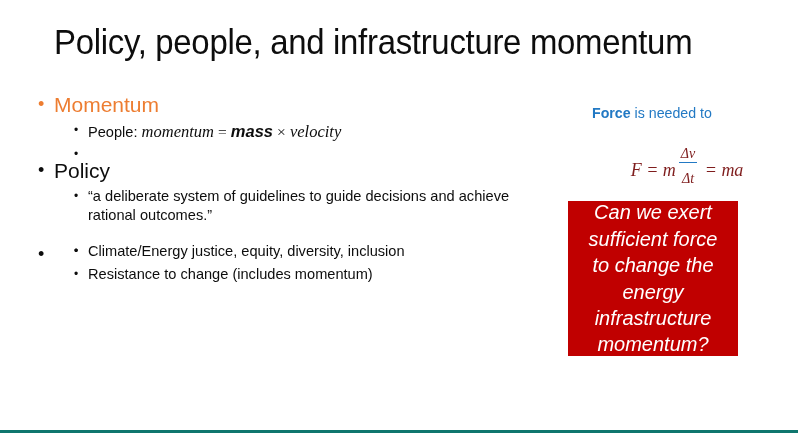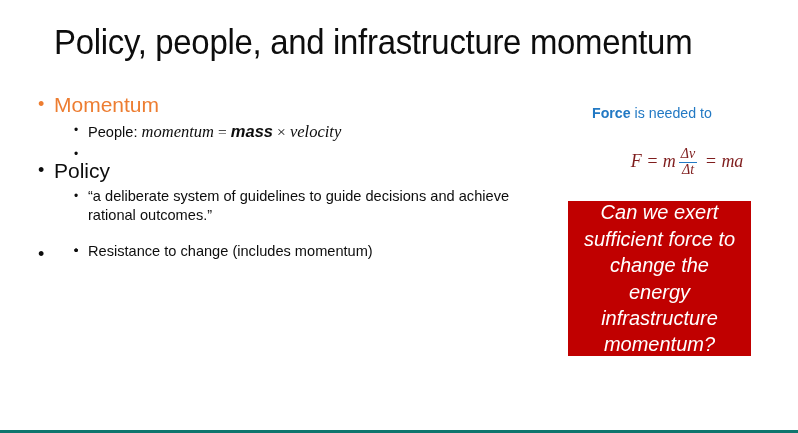--- a/index.html
+++ b/index.html
@@ -128,28 +128,28 @@
     display: inline-block;
     vertical-align: middle;
     text-align: center;
     line-height: 1.05;
     font-size: 14px;
     margin: 0 3px;
     position: relative;
     top: -1px;
   }
   .frac .num { display: block; padding: 0 2px; }
-  .frac .den { display: block; padding: 0 2px; border-top: 1.4px solid #2279C4; }
+  .frac .den { display: block; padding: 9px 2px; border-top: 1.4px solid #2279C4; }
 
   
   #red-callout {
     position: absolute;
     left: 568px;
     top: 201px;
-    width: 183px;
+    width: 170px;
     height: 155px;
     background: #C00000;
     color: #ffffff;
     display: flex;
     align-items: center;
     justify-content: flex-end;
     box-sizing: border-box;
     padding: 8px 10px;
   }
   #red-callout .calltext {
@@ -201,20 +201,21 @@
     <div class="lvl1 gap-people">
       <span class="b1dot">•</span>
     </div>
 
     <div class="lvl2">
       <span class="b2dot">•</span>
     </div>
 
     <div class="lvl2">
       <span class="b2dot">•</span>
+      <span>Climate/Energy justice, equity, diversity, inclusion</span>
     </div>
 
     <div class="lvl2">
       <span class="b2dot">•</span>
       <span>Resistance to change (includes momentum)</span>
     </div>
 
   </div>
 
   <div id="force-note">

